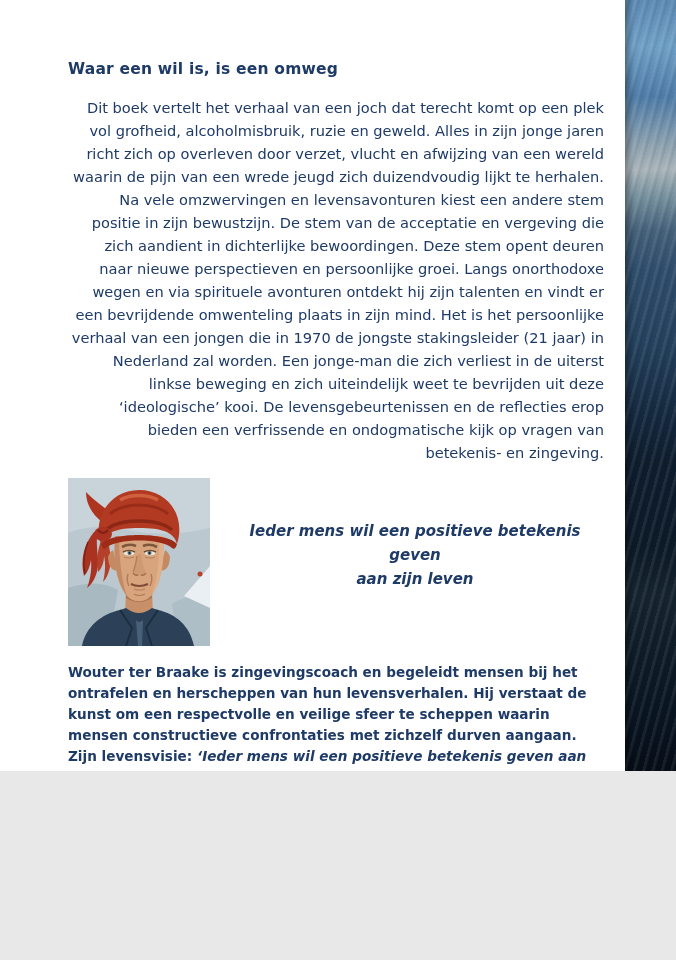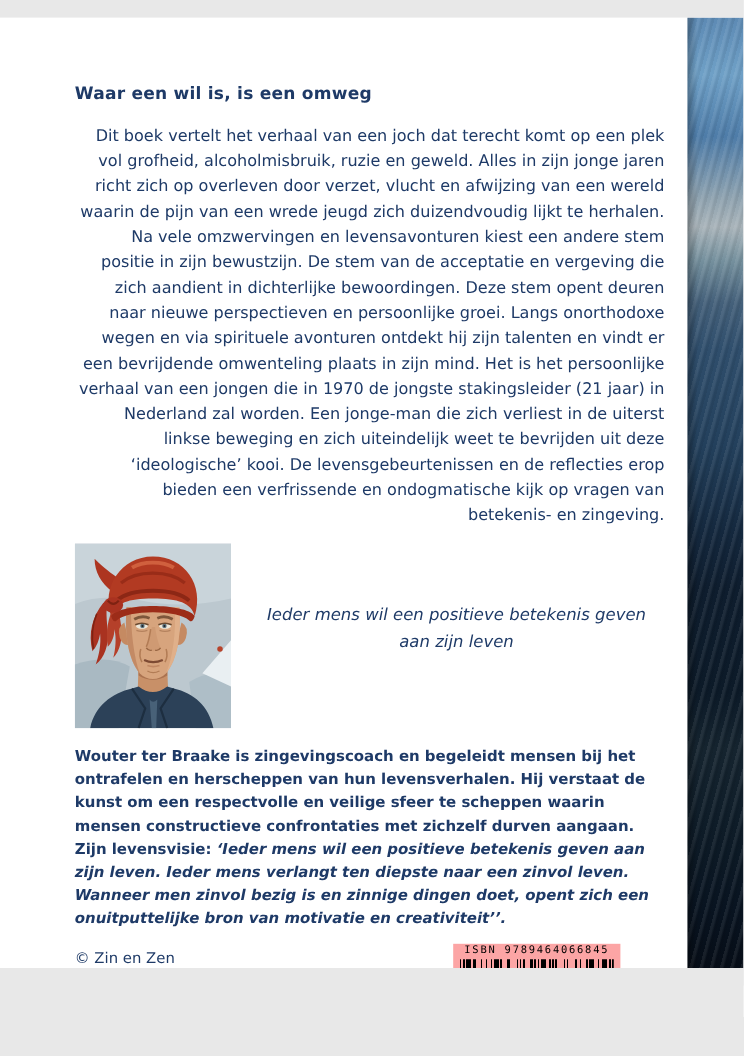--- a/index.html
+++ b/index.html
@@ -1,22 +1,22 @@
 <!DOCTYPE html>
 <html><head>
 <meta charset="utf-8">
 <style>
   * { box-sizing: border-box; }
   html, body { margin: 0; padding: 0; background: #e8e8e8; }
 
   .page {
     position: relative;
     width: 676px;
-    height: 864px;
-    margin: 16px auto;
+    height: 771px;
+    margin: 0 auto;
     background: #ffffff;
     overflow: hidden;
     font-family: "DejaVu Sans", "Liberation Sans", sans-serif;
     color: #1e3a67;
   }
 
   
   .cover-strip {
     position: absolute;
     top: 0; right: 0;
@@ -82,21 +82,21 @@
   .portrait-frame {
     flex: 0 0 142px;
     width: 142px; height: 168px;
   }
   .portrait-frame svg { display: block; }
 
   .pull-quote {
     flex: 1;
     text-align: center;
     font-style: italic;
-    font-weight: 400;
+    font-weight: 700;
     font-size: 15px;
     line-height: 24px;
     white-space: pre-line;
     padding: 0 6px 14px 22px;
   }
 
   .bio {
     margin: 16px 0 0 0;
     font-size: 13.6px;
     line-height: 21px;

